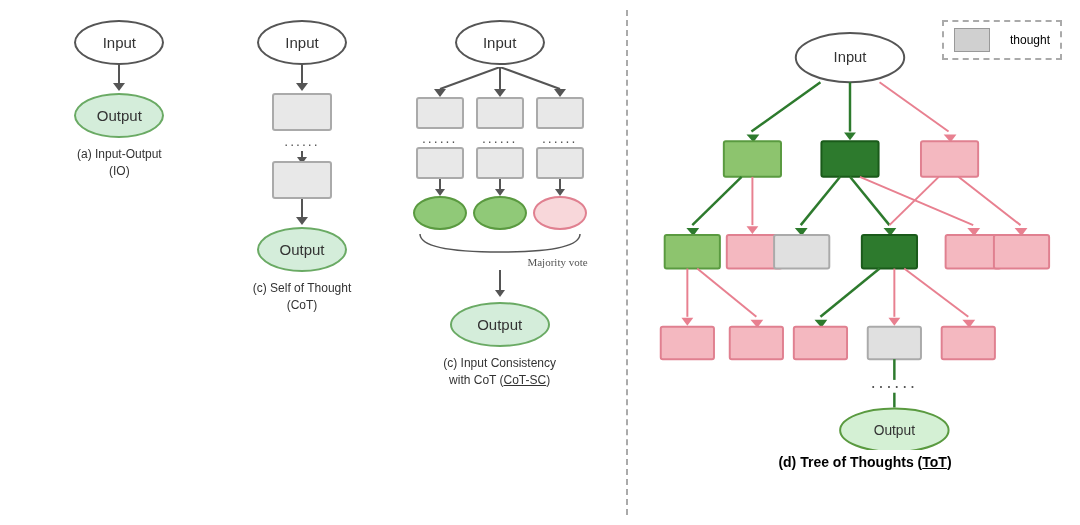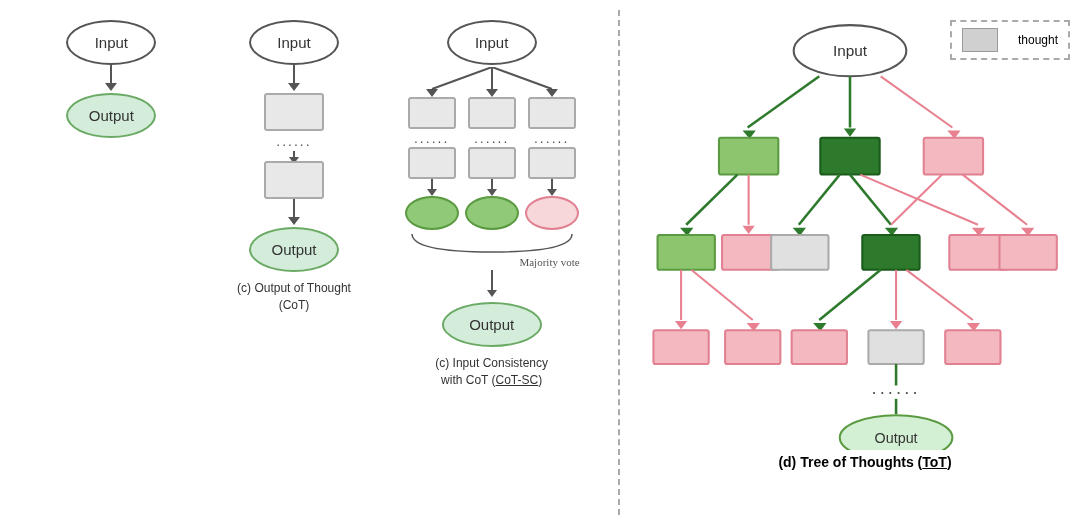--- a/index.html
+++ b/index.html
@@ -9,21 +9,21 @@
       background: #fff;
       font-family: Arial, sans-serif;
       overflow: hidden;
       display: flex;
       flex-direction: column;
     }
 
     .main-content {
       display: flex;
       flex: 1;
-      padding: 10px 0;
+      padding: 10px 8px;
     }
 
     
     .diagrams-section {
       display: flex;
       flex-direction: row;
       width: 620px;
       border-right: 2px dashed #aaa;
       padding: 10px 20px;
       justify-content: space-around;
@@ -203,20 +203,24 @@
     <div class="diagram">
       <div class="node-ellipse">
         <span>Input</span>
       </div>
       <div class="arrow-down">
         <div class="arrow-line"></div>
       </div>
       <div class="node-ellipse output">
         <span>Output</span>
       </div>
+      <div class="caption">
+        <span>(a) Input-Output</span><br>
+        <span>(IO)</span>
+      </div>
     </div>
 
     <div class="diagram">
       <div class="node-ellipse">
         <span>Input</span>
       </div>
       <div class="arrow-down">
         <div class="arrow-line"></div>
       </div>
       <div class="node-rect"></div>
@@ -228,21 +232,21 @@
         </div>
       </div>
       <div class="node-rect"></div>
       <div class="arrow-down">
         <div class="arrow-line"></div>
       </div>
       <div class="node-ellipse output">
         <span>Output</span>
       </div>
       <div class="caption">
-        <span>(c) Output of Thought</span><br>
+        <span>(c) Self of Thought</span><br>
         <span>(CoT)</span>
       </div>
     </div>
 
     <div class="sc-wrapper">
       <div class="node-ellipse" style="margin-bottom:2px;">
         <span>Input</span>
       </div>
 
       <div style="position:relative;width:180px;height:30px;">

